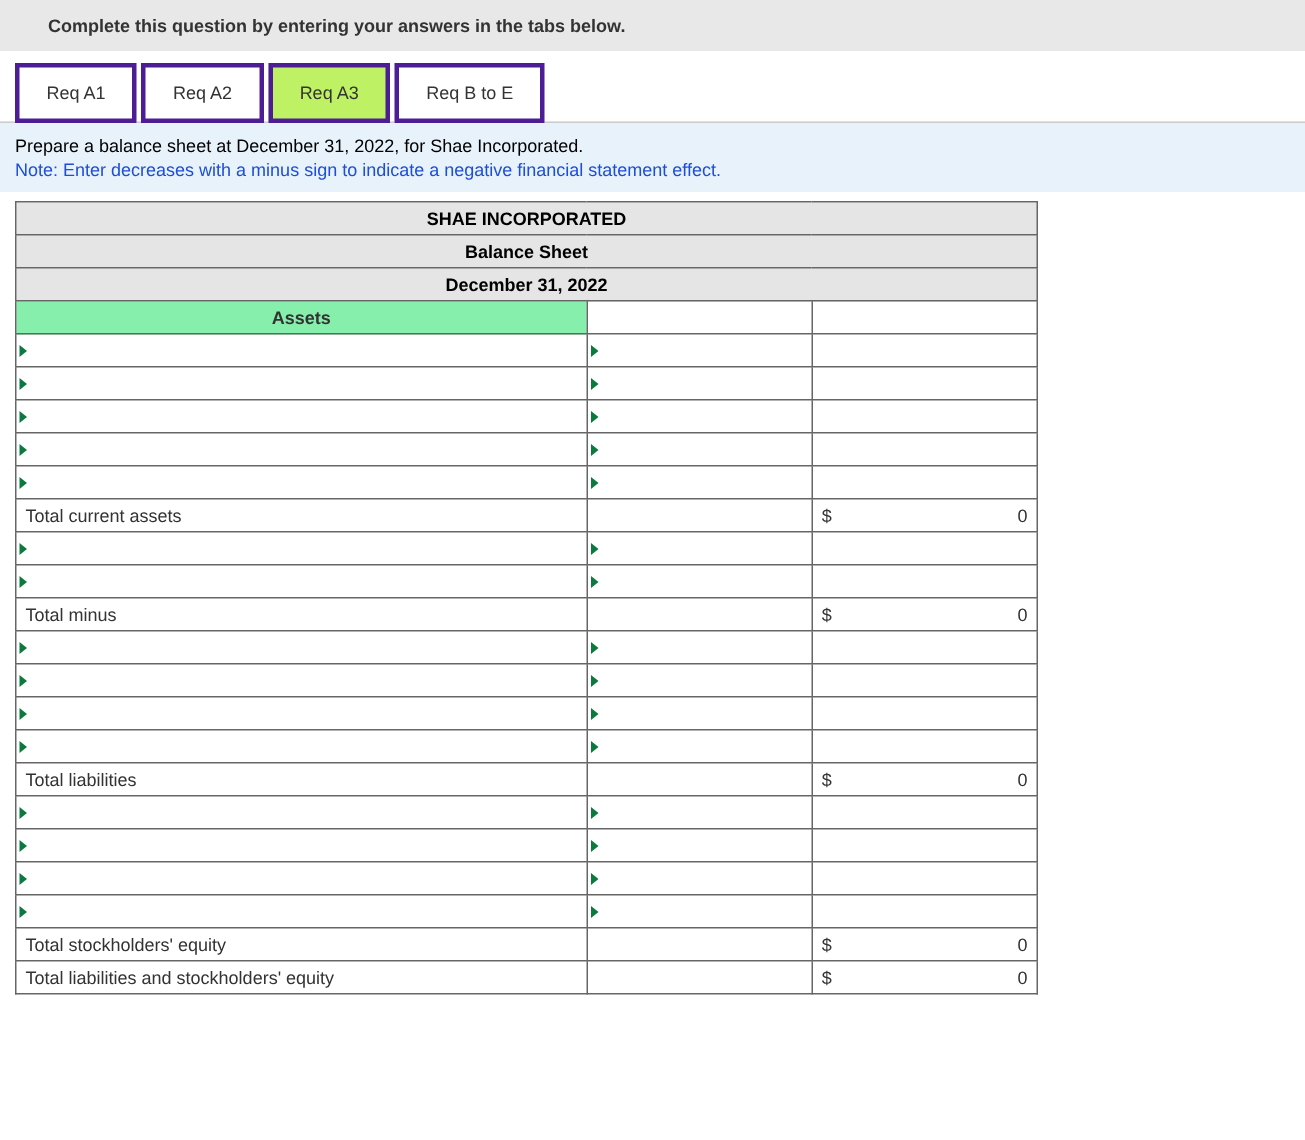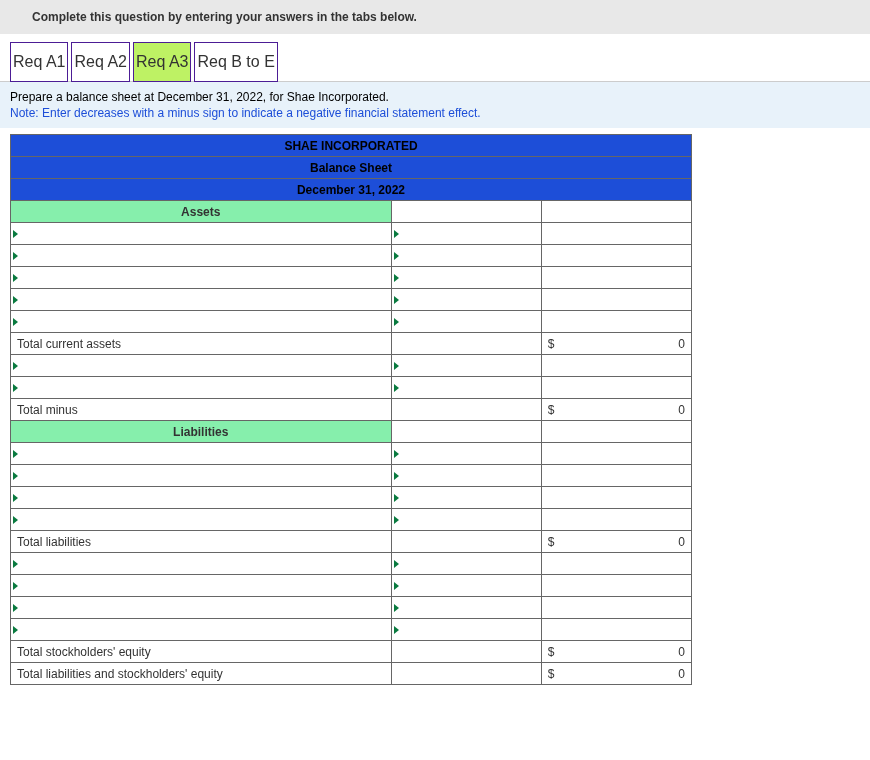--- a/index.html
+++ b/index.html
@@ -1,27 +1,27 @@
 <!DOCTYPE html>
 <html><head>
 <meta charset="utf-8">
 <style>
 * { box-sizing: border-box; margin: 0; padding: 0; }
 body { font-family: Verdana, Arial, sans-serif; font-size: 12px; color: #333; background: #fff; width: 870px; }
 .instruction-banner { background: #e8e8e8; padding: 10px 32px; font-weight: bold; color: #333; margin-bottom: 8px; }
 .tabs-row { display: flex; gap: 3px; padding: 0 10px; }
-.tab { border: 1px solid #4c1d95; background: #fff; padding: 10px 2px; font-size: 16px; color: #333; cursor: pointer; }
+.tab { border: 3px solid #4c1d95; background: #fff; padding: 10px 18px; font-size: 12px; color: #333; cursor: pointer; }
 .tab.active { background: #bef264; }
 .prepare-block { background: #e8f2fa; padding: 8px 10px; border-top: 1px solid #ccc; margin-top: -1px; }
 .prepare-text { color: #000000; }
 .prepare-note { color: #1d4ed8; margin-top: 2px; }
 .sheet-wrap { padding: 6px 10px 20px; }
 table.sheet { border-collapse: collapse; width: 682px; }
 table.sheet td { border: 1px solid #666; height: 22px; padding: 2px 6px; font-size: 12px; vertical-align: middle; }
-td.title-row { background: #1d4ed8; text-align: center; font-weight: bold; color: #000; }
+td.title-row { background: #e5e5e5; text-align: center; font-weight: bold; color: #000; }
 td.section-header { text-align: center; font-weight: bold; background: #86efac; }
 td.dd { position: relative; padding: 0; }
 td.dd::before { content: ""; position: absolute; left: 2px; top: 50%; transform: translateY(-50%); width: 0; height: 0; border-top: 4px solid transparent; border-bottom: 4px solid transparent; border-left: 5px solid #0a7a3f; }
 td.num { text-align: right; position: relative; padding-right: 10px; }
 td.num .cur { position: absolute; left: 6px; }
 td.label { padding-left: 6px; }
 td.dbltop { border-top: 3px double #000; }
 .w-desc { width: 380px; }
 .w-mid { width: 150px; }
 .w-amt { width: 150px; }
@@ -106,25 +106,20 @@
           <td class="dd"></td>
           <td></td>
         </tr>
 
   <tr>
           <td class="label">Total minus</td>
           <td></td>
           <td class="num dbltop"><span class="cur">$</span><span>0</span></td>
         </tr>
 
-  <tr>
-          <td class="section-header">Liabilities</td>
-          <td></td>
-          <td></td>
-        </tr>
 
   <tr>
           <td class="dd"></td>
           <td class="dd"></td>
           <td></td>
         </tr>
   <tr>
           <td class="dd"></td>
           <td class="dd"></td>
           <td></td>

